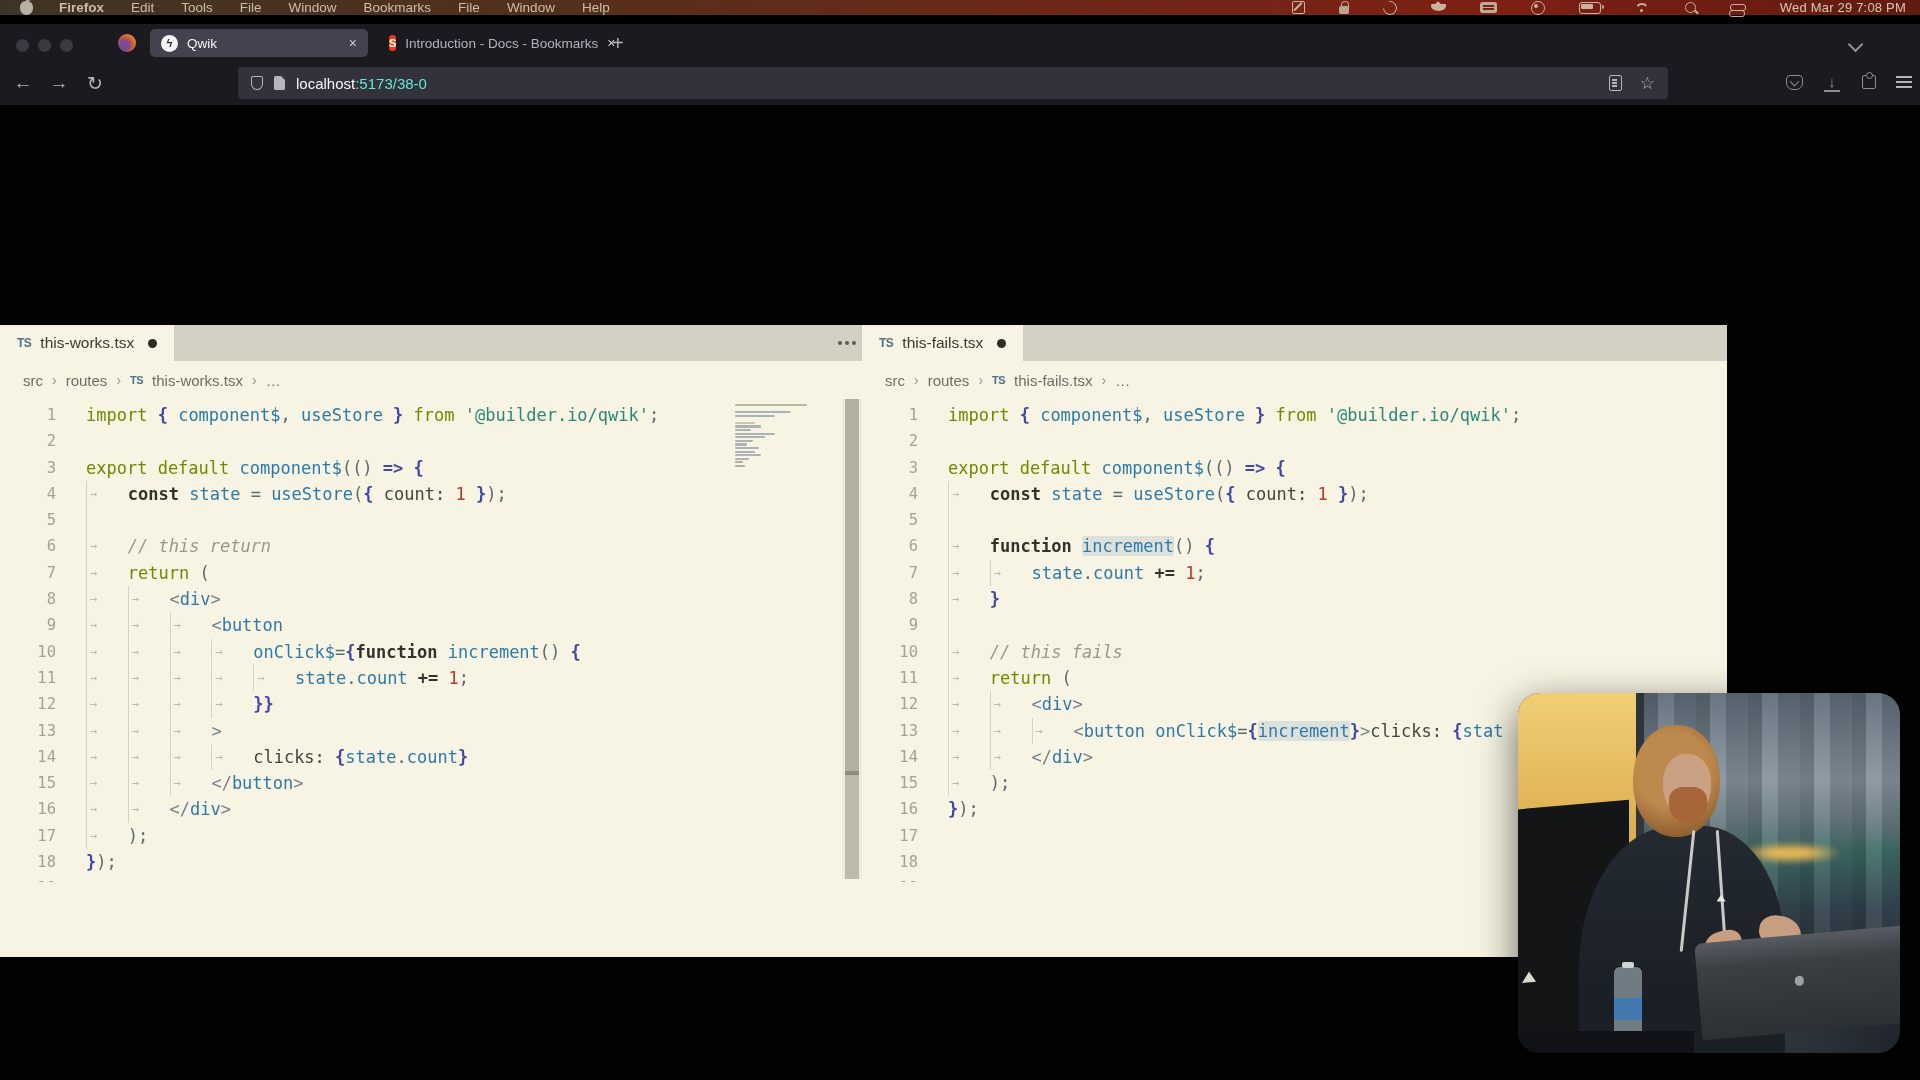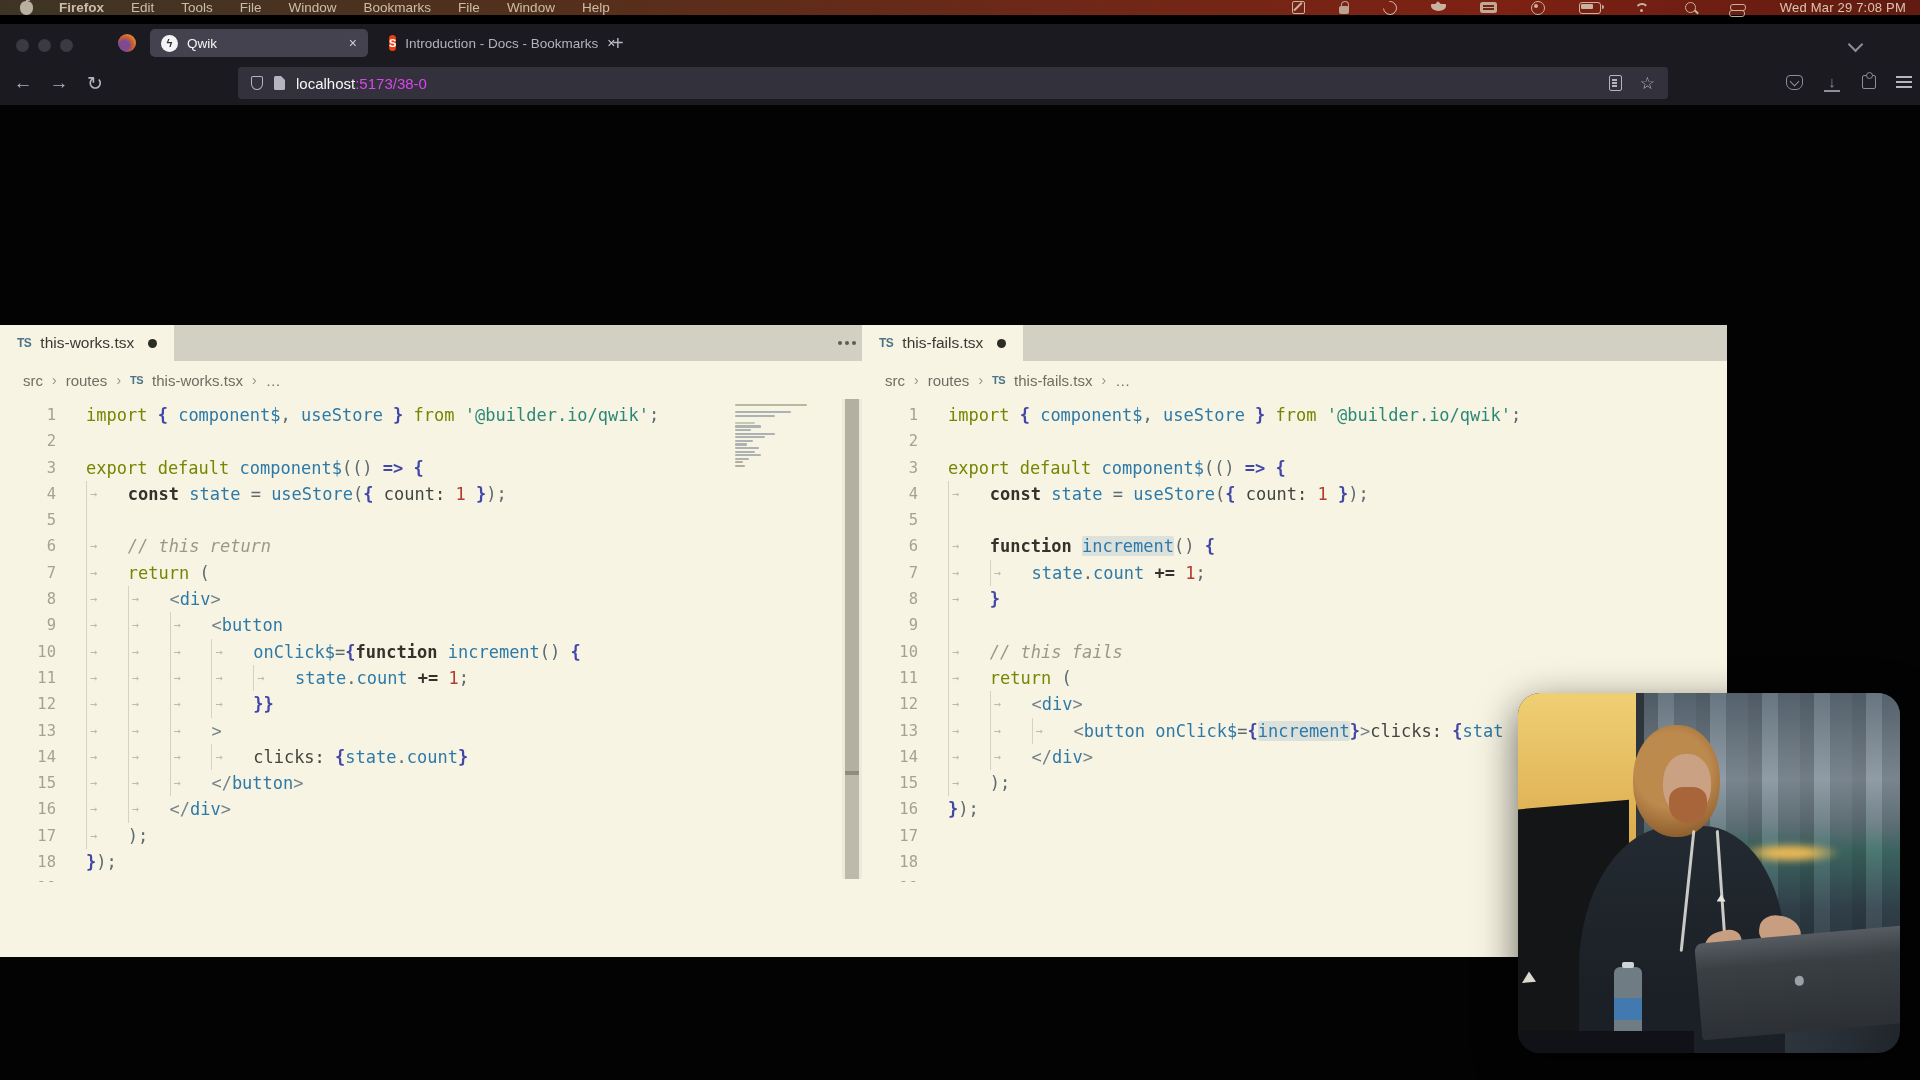--- a/index.html
+++ b/index.html
@@ -56,21 +56,21 @@
   
   .navbar{position:absolute;left:0;top:61px;width:1920px;height:44px;background:#1b1a21;}
   .nav-ic{position:absolute;top:0;height:44px;display:flex;align-items:center;justify-content:center;width:30px;
     color:#b6b4bf;font-size:19px;}
   .urlbox{position:absolute;left:238px;top:6px;width:1430px;height:32px;background:#33323c;border-radius:4px;
     display:flex;align-items:center;padding:0 13px;gap:11px;box-sizing:border-box;}
   .ic-shield{width:12px;height:14px;border:1.7px solid #b6b4bf;border-radius:2px 2px 50% 50%/2px 2px 45% 45%;box-sizing:border-box;}
   .ic-doc{width:11px;height:14px;background:#b6b4bf;border-radius:1.5px;position:relative;}
   .ic-doc::before{content:"";position:absolute;right:-1px;top:-1px;border:3px solid #33323c;border-left-color:transparent;border-bottom-color:transparent;}
   .urltext{font-size:15px;color:#f7f7fa;}
-  .urltext .dim{color:#d946ef;}
+  .urltext .dim{color:#5eead4;}
   .urlbox .right{margin-left:auto;display:flex;align-items:center;gap:18px;}
   .ic-reader{width:11px;height:14px;border:1.6px solid #b6b4bf;border-radius:2px;position:relative;}
   .ic-reader::before{content:"";position:absolute;left:2px;top:3px;width:5px;height:1.6px;background:#b6b4bf;box-shadow:0 3px 0 #b6b4bf,0 6px 0 #b6b4bf;}
   .star{color:#b6b4bf;font-size:17px;line-height:1;}
   .ic-pocket{position:absolute;left:1786px;top:14px;width:15px;height:13px;border:1.7px solid #8f8d98;border-radius:4px 4px 7px 7px;}
   .ic-pocket::before{content:"";position:absolute;left:3.5px;top:2px;width:6px;height:6px;border-right:1.7px solid #8f8d98;border-bottom:1.7px solid #8f8d98;transform:rotate(45deg);}
   .ic-down{position:absolute;left:1824px;top:12px;width:16px;height:17px;color:#8f8d98;font-size:15px;text-align:center;border-bottom:2px solid #8f8d98;}
   .ic-ext{position:absolute;left:1862px;top:14px;width:12px;height:12px;border:1.7px solid #8f8d98;border-radius:2px;}
   .ic-ext::before{content:"";position:absolute;left:3px;top:-4px;width:5px;height:5px;border-radius:50%;border:1.7px solid #8f8d98;background:#1b1a21;}
   .ic-burger{position:absolute;left:1896px;top:15px;width:16px;height:2px;background:#b6b4bf;box-shadow:0 5px 0 #b6b4bf,0 10px 0 #b6b4bf;}

